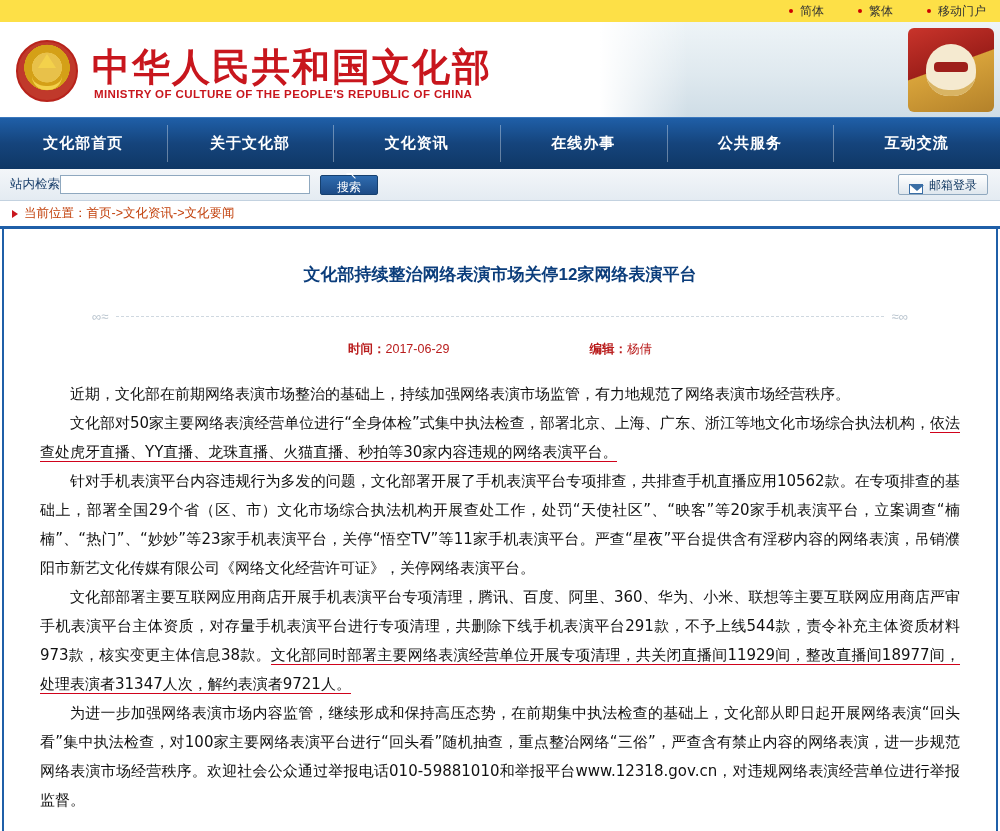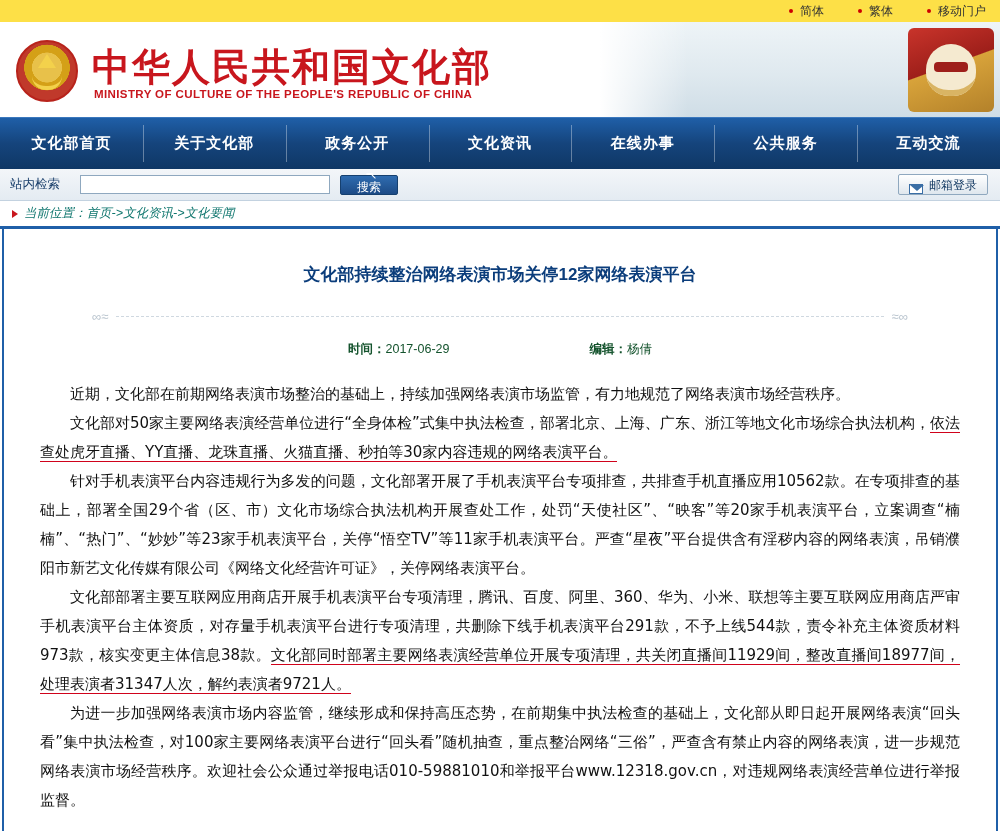--- a/index.html
+++ b/index.html
@@ -125,21 +125,21 @@
 
   
   .searchbar {
     height: 32px;
     background: linear-gradient(to bottom, #f3f6f9, #e4ebf2);
     border-bottom: 1px solid #c3d2e0;
     display: flex; align-items: center;
     padding: 0 10px;
     position: relative;
   }
-  .search-label { font-size: 12.5px; color: #1a3f6b; margin-right: 20px; }
+  .search-label { font-size: 12.5px; color: #1a3f6b; margin-right: 0; }
   .search-input {
     width: 250px; height: 19px;
     border: 1px solid #8fa8bf; background: #fff;
     font-size: 12px; padding: 0 4px;
     outline: none;
   }
   .search-btn {
     margin-left: 10px;
     height: 20px; min-width: 58px;
     background: linear-gradient(to bottom, #2f6cb0, #1d4b86);
@@ -174,23 +174,22 @@
     border-left: 7px solid transparent; border-right: 7px solid transparent;
     border-top: 6px solid #3a6ea5;
   }
 
   
   .crumb {
     height: 28px;
     background: #ffffff;
     border-bottom: 3px solid #1f5fa8;
     display: flex; align-items: center;
-    font-size: 12.5px; color: #0f766e;
+    font-size: 12.5px; color: #c2410c;
     padding-left: 12px;
-    font-style: italic;
   }
   .crumb .tri {
     width: 0; height: 0;
     border-top: 4px solid transparent; border-bottom: 4px solid transparent;
     border-left: 6px solid #c8161d; margin-right: 6px;
   }
 
   
   .content-wrap {
     border-left: 2px solid #1f5fa8;
@@ -218,21 +217,21 @@
   }
   .divider .sw-l, .divider .sw-r {
     position: absolute; top: 0; font-size: 13px; color: #b9c4ce;
     background: #fff; padding: 0 6px;
   }
   .divider .sw-l { left: 0; }
   .divider .sw-r { right: 0; }
 
   .meta {
     display: flex; justify-content: center; gap: 140px;
-    font-size: 12.5px; color: #14532d;
+    font-size: 12.5px; color: #b91c1c;
     margin-top: 18px;
   }
   .meta b { font-weight: bold; }
 
   .body {
     margin-top: 22px;
     font-size: 15px;
     line-height: 29px;
     color: #111;
     font-family: "DejaVu Sans", "Liberation Sans", sans-serif;
@@ -267,21 +266,20 @@
     </div>
     <div class="opera"></div>
     <div class="emblem"></div>
     <div class="mast-title">中华人民共和国文化部</div>
     <div class="mast-sub">MINISTRY OF CULTURE OF THE PEOPLE'S REPUBLIC OF CHINA</div>
   </div>
 
   <div class="nav">
     <div class="nav-item">文化部首页</div>
     <div class="nav-item">关于文化部</div>
-    <div class="nav-item">政务公开</div>
     <div class="nav-item">文化资讯</div>
     <div class="nav-item">在线办事</div>
     <div class="nav-item">公共服务</div>
     <div class="nav-item">互动交流</div>
   </div>
 
   <div class="searchbar">
     <span class="search-label">站内检索</span>
     <input class="search-input" type="text" placeholder="" style="">
     <div class="search-btn">

